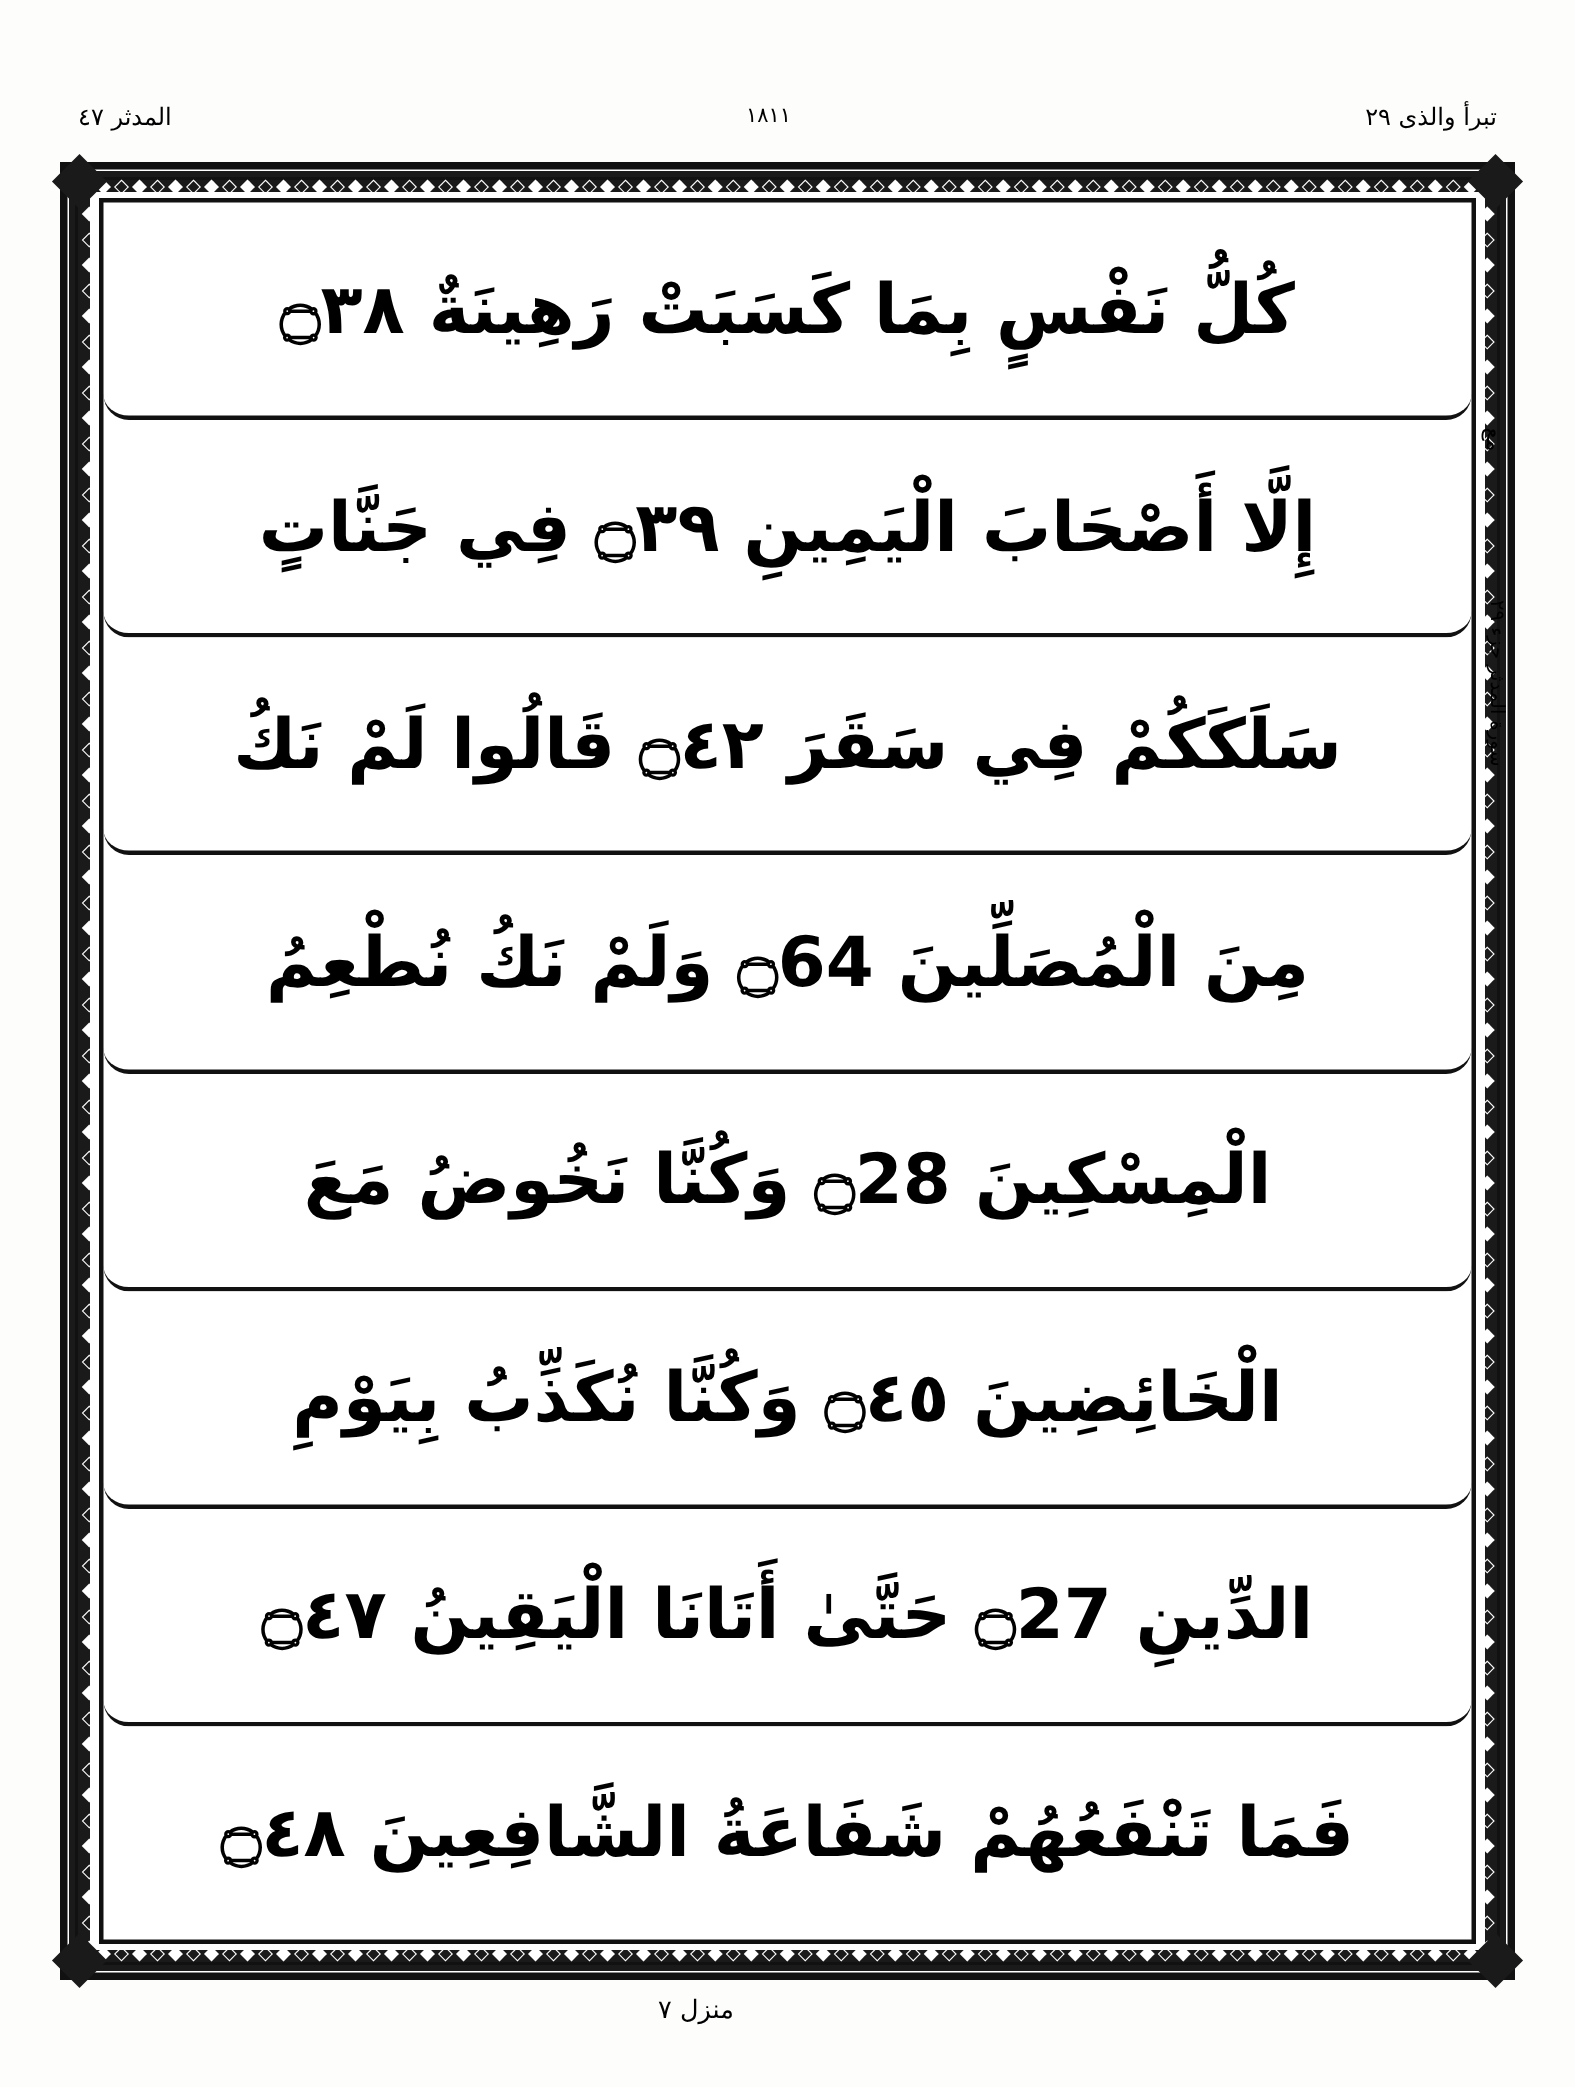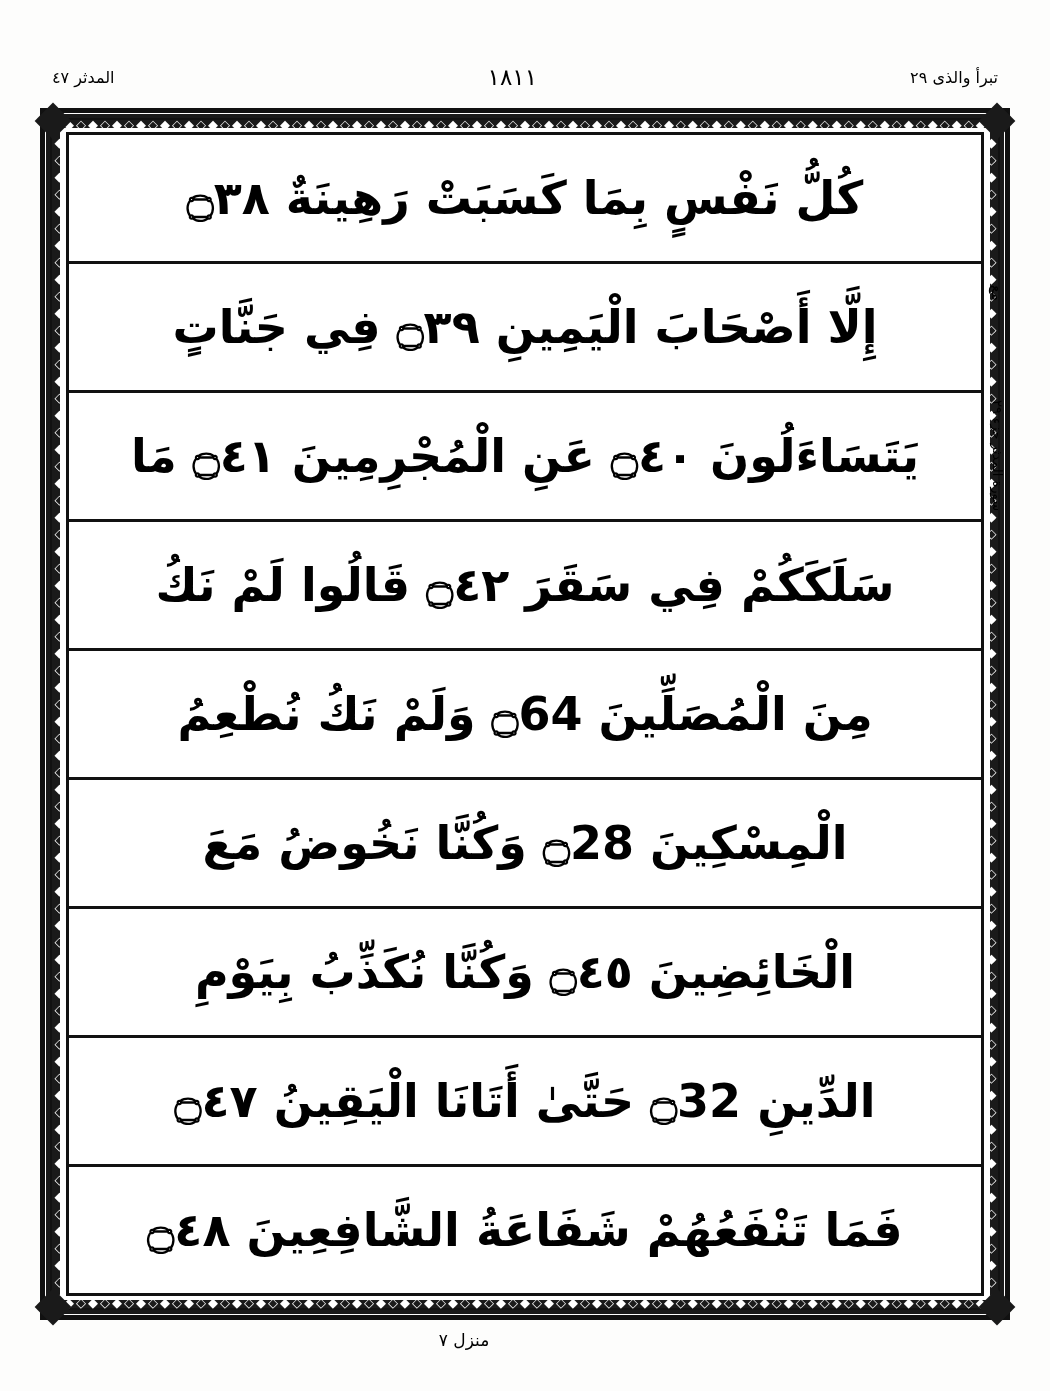--- a/index.html
+++ b/index.html
@@ -39,21 +39,21 @@
     font-size: 17px;
     line-height: 1.1;
     white-space: nowrap;
   }
   .header-right {
     text-align: left;
     font-size: 16px;
     letter-spacing: 0.5px;
   }
   .header-center {
-    font-size: 23px;
+    font-size: 14px;
     letter-spacing: 1px;
   }
   .header-left {
     font-size: 16px;
     text-align: right;
   }
 
   
   .frame-outer {
     position: absolute;
@@ -139,20 +139,21 @@
   }
   .ayah-line {
     flex: 1 1 0;
     position: relative;
     display: flex;
     align-items: center;
     justify-content: flex-start;
     border-bottom: 3px solid #111;
     direction: rtl;
     overflow: hidden;
+    border-radius: 17px;
   }
   .ayah-line:last-child { border-bottom: none; }
   .ayah-text {
     direction: rtl;
     unicode-bidi: isolate;
     font-family: "DejaVu Sans", sans-serif;
     font-size: 46px;
     line-height: 1.15;
     font-weight: 700;
     text-align: center;
@@ -221,36 +222,33 @@
   <div class="frame-inner"></div>
 
   <div class="lines">
     <div class="ayah-line">
       <div class="ayah-text">كُلُّ نَفْسٍ بِمَا كَسَبَتْ رَهِينَةٌ ۝٣٨</div>
     </div>
     <div class="ayah-line">
       <div class="ayah-text">إِلَّا أَصْحَابَ الْيَمِينِ ۝٣٩ فِي جَنَّاتٍ</div>
     </div>
     <div class="ayah-line">
-      <div class="ayah-text">يَتَسَاءَلُونَ ۝٤٠ عَنِ الْمُجْرِمِينَ ۝٤١ مَا</div>
-    </div>
-    <div class="ayah-line">
       <div class="ayah-text">سَلَكَكُمْ فِي سَقَرَ ۝٤٢ قَالُوا لَمْ نَكُ</div>
     </div>
     <div class="ayah-line">
       <div class="ayah-text">مِنَ الْمُصَلِّينَ ۝64 وَلَمْ نَكُ نُطْعِمُ</div>
     </div>
     <div class="ayah-line">
       <div class="ayah-text">الْمِسْكِينَ ۝28 وَكُنَّا نَخُوضُ مَعَ</div>
     </div>
     <div class="ayah-line">
       <div class="ayah-text">الْخَائِضِينَ ۝٤٥ وَكُنَّا نُكَذِّبُ بِيَوْمِ</div>
     </div>
     <div class="ayah-line">
-      <div class="ayah-text">الدِّينِ ۝32 حَتَّىٰ أَتَانَا الْيَقِينُ ۝٤٧</div>
+      <div class="ayah-text">الدِّينِ ۝27 حَتَّىٰ أَتَانَا الْيَقِينُ ۝٤٧</div>
     </div>
     <div class="ayah-line">
       <div class="ayah-text">فَمَا تَنْفَعُهُمْ شَفَاعَةُ الشَّافِعِينَ ۝٤٨</div>
     </div>
   </div>
 
   <div class="margin-note note-ruku">مع</div>
   <div class="margin-note note-juz">سورة المدثر جزء ٢٩</div>
 
   <div class="footer">منزل ٧</div>

